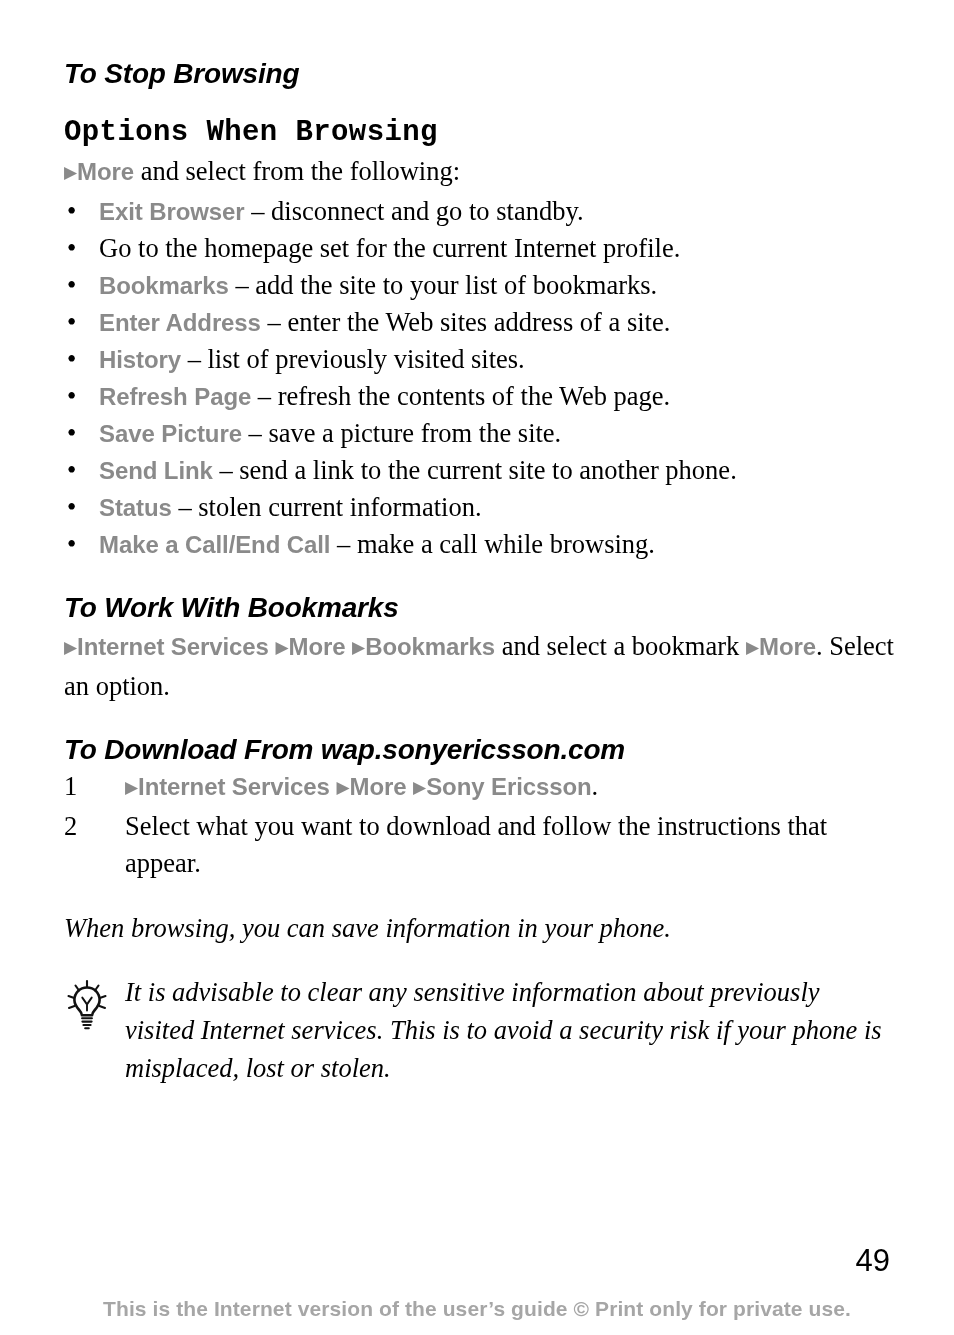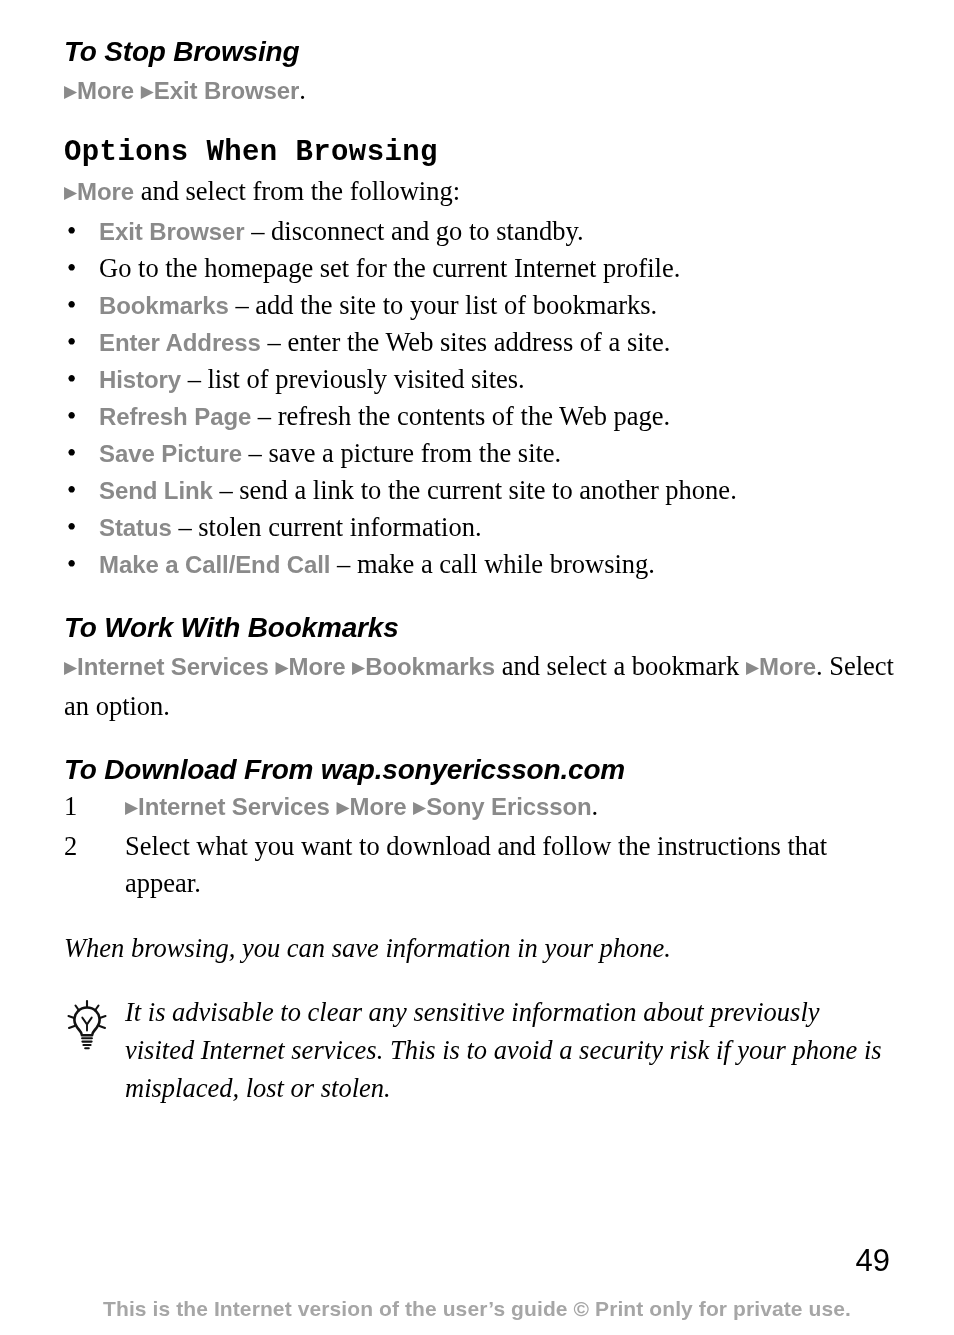--- a/index.html
+++ b/index.html
@@ -19,21 +19,21 @@
   .page {
     position: absolute;
     left: 0; top: 0;
     width: 954px;
     height: 1335px;
   }
 
   .content {
     position: absolute;
     left: 64px;
-    top: 34px;
+    top: 56px;
     width: 830px;
   }
 
   
   .h-sub {
     font-family: "Liberation Sans", "DejaVu Sans", sans-serif;
     font-weight: bold;
     font-style: italic;
     font-size: 28px;
     line-height: 36px;
@@ -178,24 +178,20 @@
   }
 </style>
 </head>
 <body>
 
 <div class="page">
   <div class="content">
 
     <div class="blk-stop">
       <div class="h-sub">To Stop Browsing</div>
-      <div class="body-line" style="margin-top:2px;">
-        <span class="ui-arrow">▶</span><span class="ui">More</span>
-        <span class="ui-arrow">▶</span><span class="ui">Exit Browser</span><span>.</span>
-      </div>
     </div>
 
     <div class="blk-options">
       <div class="h-sec">Options When Browsing</div>
 
       <div class="body-line" style="margin-top:1px;">
         <span class="ui-arrow">▶</span><span class="ui">More</span><span> and select from the following:</span>
       </div>
 
       <ul class="bullets">

